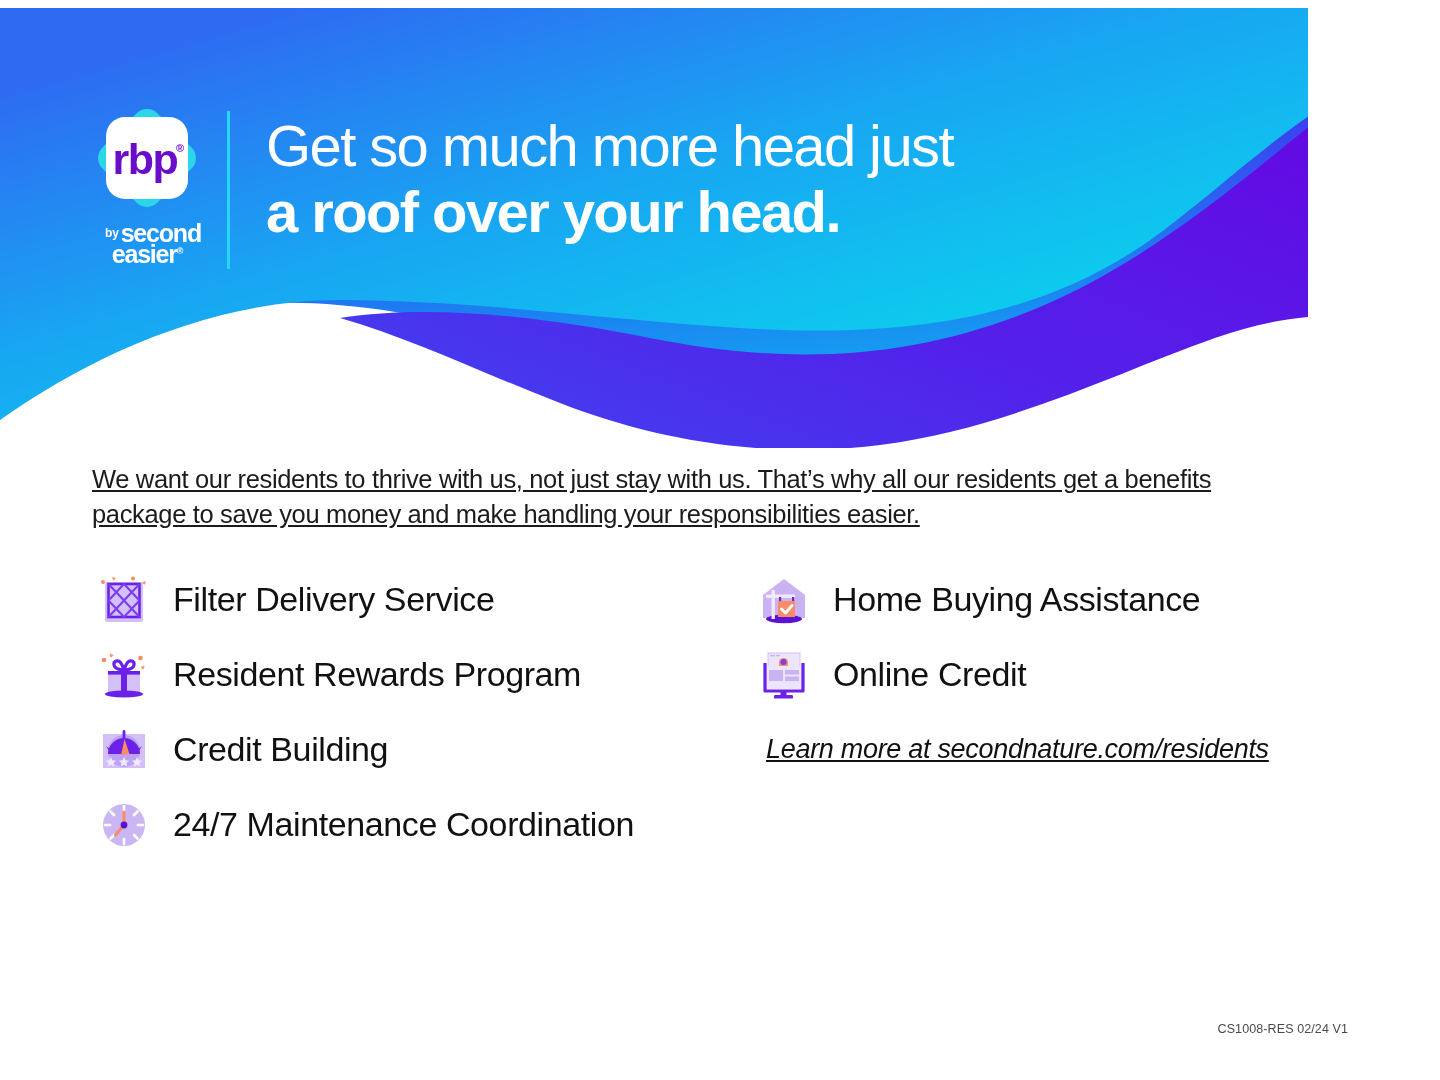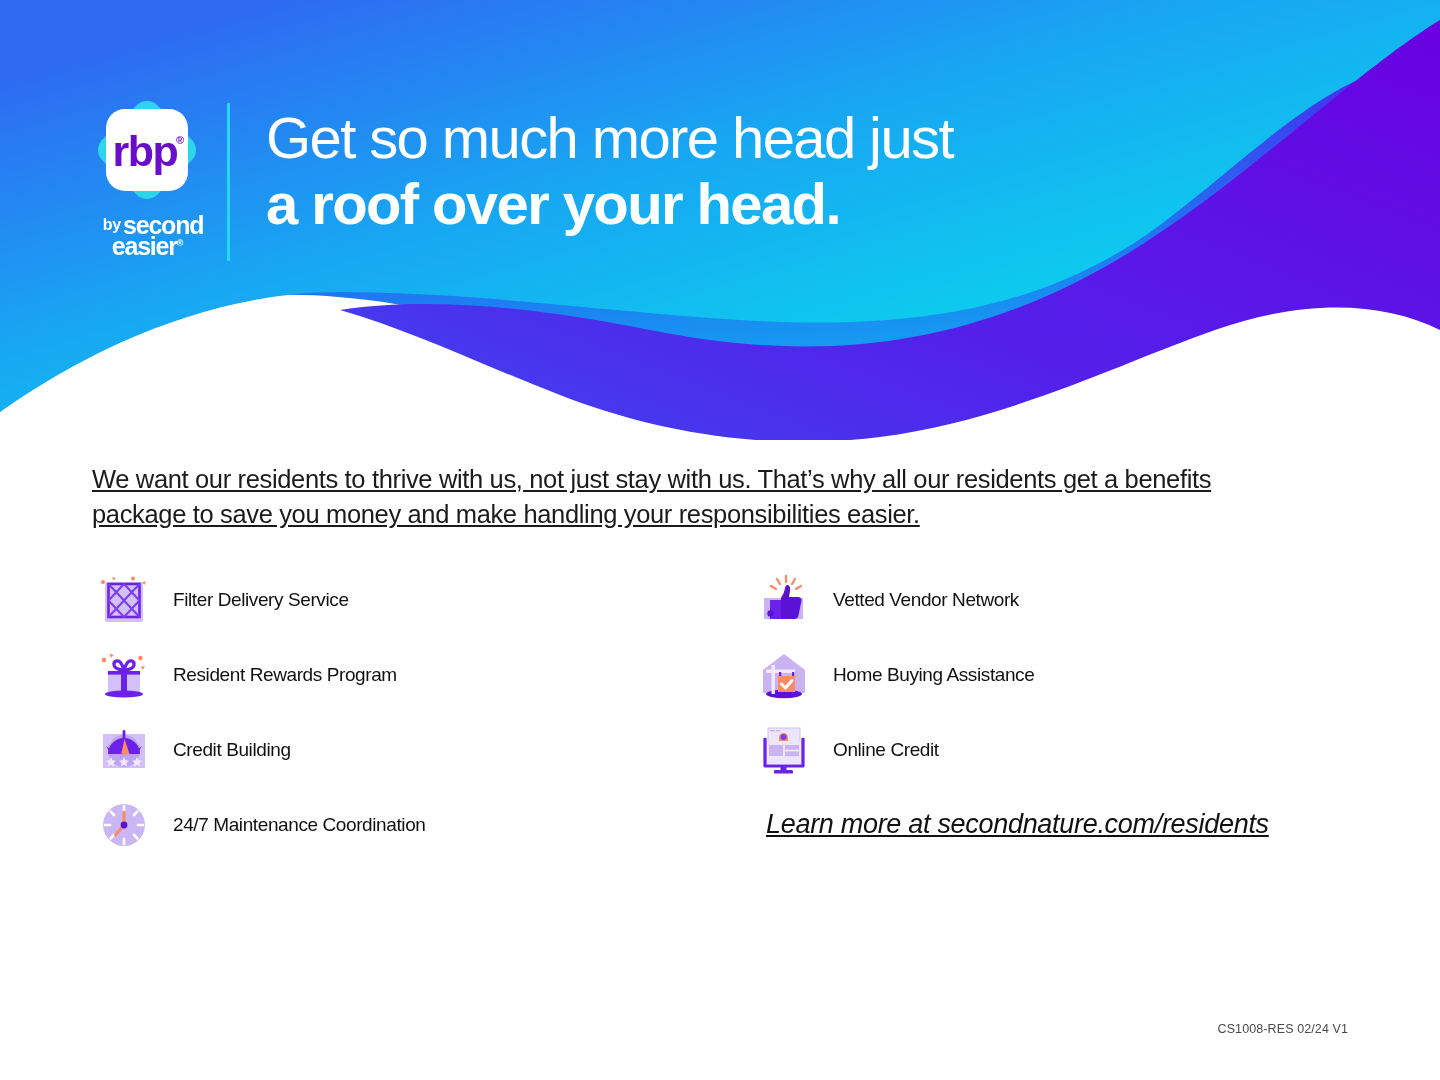--- a/index.html
+++ b/index.html
@@ -8,22 +8,22 @@
     font-family: "Liberation Sans", sans-serif;
     background:#ffffff;
     position:relative;
     overflow:hidden;
     -webkit-font-smoothing:antialiased;
   }
 
   
   #hero {
     position:absolute;
-    left:0; top:0;
-    width:1440px; height:440px;
+    left:0; top:8px;
+    width:1308px; height:440px;
     overflow:hidden;
   }
   #hero-svg { position:absolute; left:0; top:0; width:1440px; height:440px; display:block; }
 
   
   #logo-lockup {
     position:absolute;
     left:88px; top:96px;
     width:120px; height:165px;
     z-index:5;
@@ -33,21 +33,21 @@
 
   #logo-byline {
     margin-top:6px;
     width:118px;
     text-align:center;
     color:#ffffff;
     line-height:0.92;
   }
   #logo-byline .by {
     display:inline-block;
-    font-size:16px;
+    font-size:12px;
     font-weight:700;
     vertical-align:middle;
     margin-right:2px;
     letter-spacing:-0.2px;
     padding-left:12px;
   }
   #logo-byline .w1 {
     display:inline-block;
     font-size:25px;
     font-weight:700;
@@ -112,21 +112,21 @@
     height:75px;
   }
   .benefit-icon {
     width:64px; height:56px;
     flex:0 0 64px;
     display:flex; align-items:center; justify-content:center;
   }
   .benefit-icon svg { display:block; }
   .benefit-label {
     margin-left:17px;
-    font-size:19px;
+    font-size:34px;
     color:#111111;
     letter-spacing:-0.4px;
     white-space:nowrap;
   }
 
   #learn-more {
     margin-top:22px;
     margin-left:14px;
     font-size:27px;
     font-style:italic;
@@ -287,38 +287,20 @@
           <circle cx="27" cy="26" r="3.4" fill="#5B12D6"></circle>
         </svg>
       </span>
       <span class="benefit-label">24/7 Maintenance Coordination</span>
     </div>
 
   </div>
 
   <div class="bcol right">
 
-    <div class="benefit-row">
-      <span class="benefit-icon">
-        <svg width="54" height="52" viewBox="0 0 54 52">
-          <rect x="7" y="24" width="39" height="21" fill="#C9B3F2"></rect>
-          <path d="M24 45 V24 C24 24 25.5 21.5 27 18 C28.4 14.7 27.8 11 30.5 11 C33.5 11 33.6 15.5 32.5 20 L32 23 H41 C43.6 23 45 24.8 44.4 27 L41.5 41.5 C41.1 43.6 39.6 45 37.5 45 Z" fill="#5B12D6"></path>
-          <rect x="13" y="26" width="11" height="19" fill="#6B21E8"></rect>
-          <circle cx="13.5" cy="39.5" r="3.2" fill="#5B12D6"></circle>
-          <g stroke="#FB8A65" stroke-width="2.3" stroke-linecap="round">
-            <line x1="29" y1="2" x2="29" y2="8"></line>
-            <line x1="20" y1="5" x2="23" y2="10"></line>
-            <line x1="38" y1="5" x2="35" y2="10"></line>
-            <line x1="14" y1="12" x2="19" y2="15"></line>
-            <line x1="44" y1="12" x2="39" y2="15"></line>
-          </g>
-        </svg>
-      </span>
-      <span class="benefit-label">Vetted Vendor Network</span>
-    </div>
 
     <div class="benefit-row">
       <span class="benefit-icon">
         <svg width="54" height="52" viewBox="0 0 54 52">
           <path d="M27 5 L48 21 V44 H6 V21 Z" fill="#C9B3F2"></path>
           <ellipse cx="27" cy="45" rx="18" ry="4.2" fill="#5B12D6"></ellipse>
           <rect x="14.5" y="16" width="3.4" height="29" fill="#F1EAFB"></rect>
           <rect x="9" y="20.5" width="29" height="3.4" fill="#F1EAFB"></rect>
           <rect x="22" y="23" width="2.2" height="5" fill="#6B21E8"></rect>
           <rect x="35" y="23" width="2.2" height="5" fill="#6B21E8"></rect>

